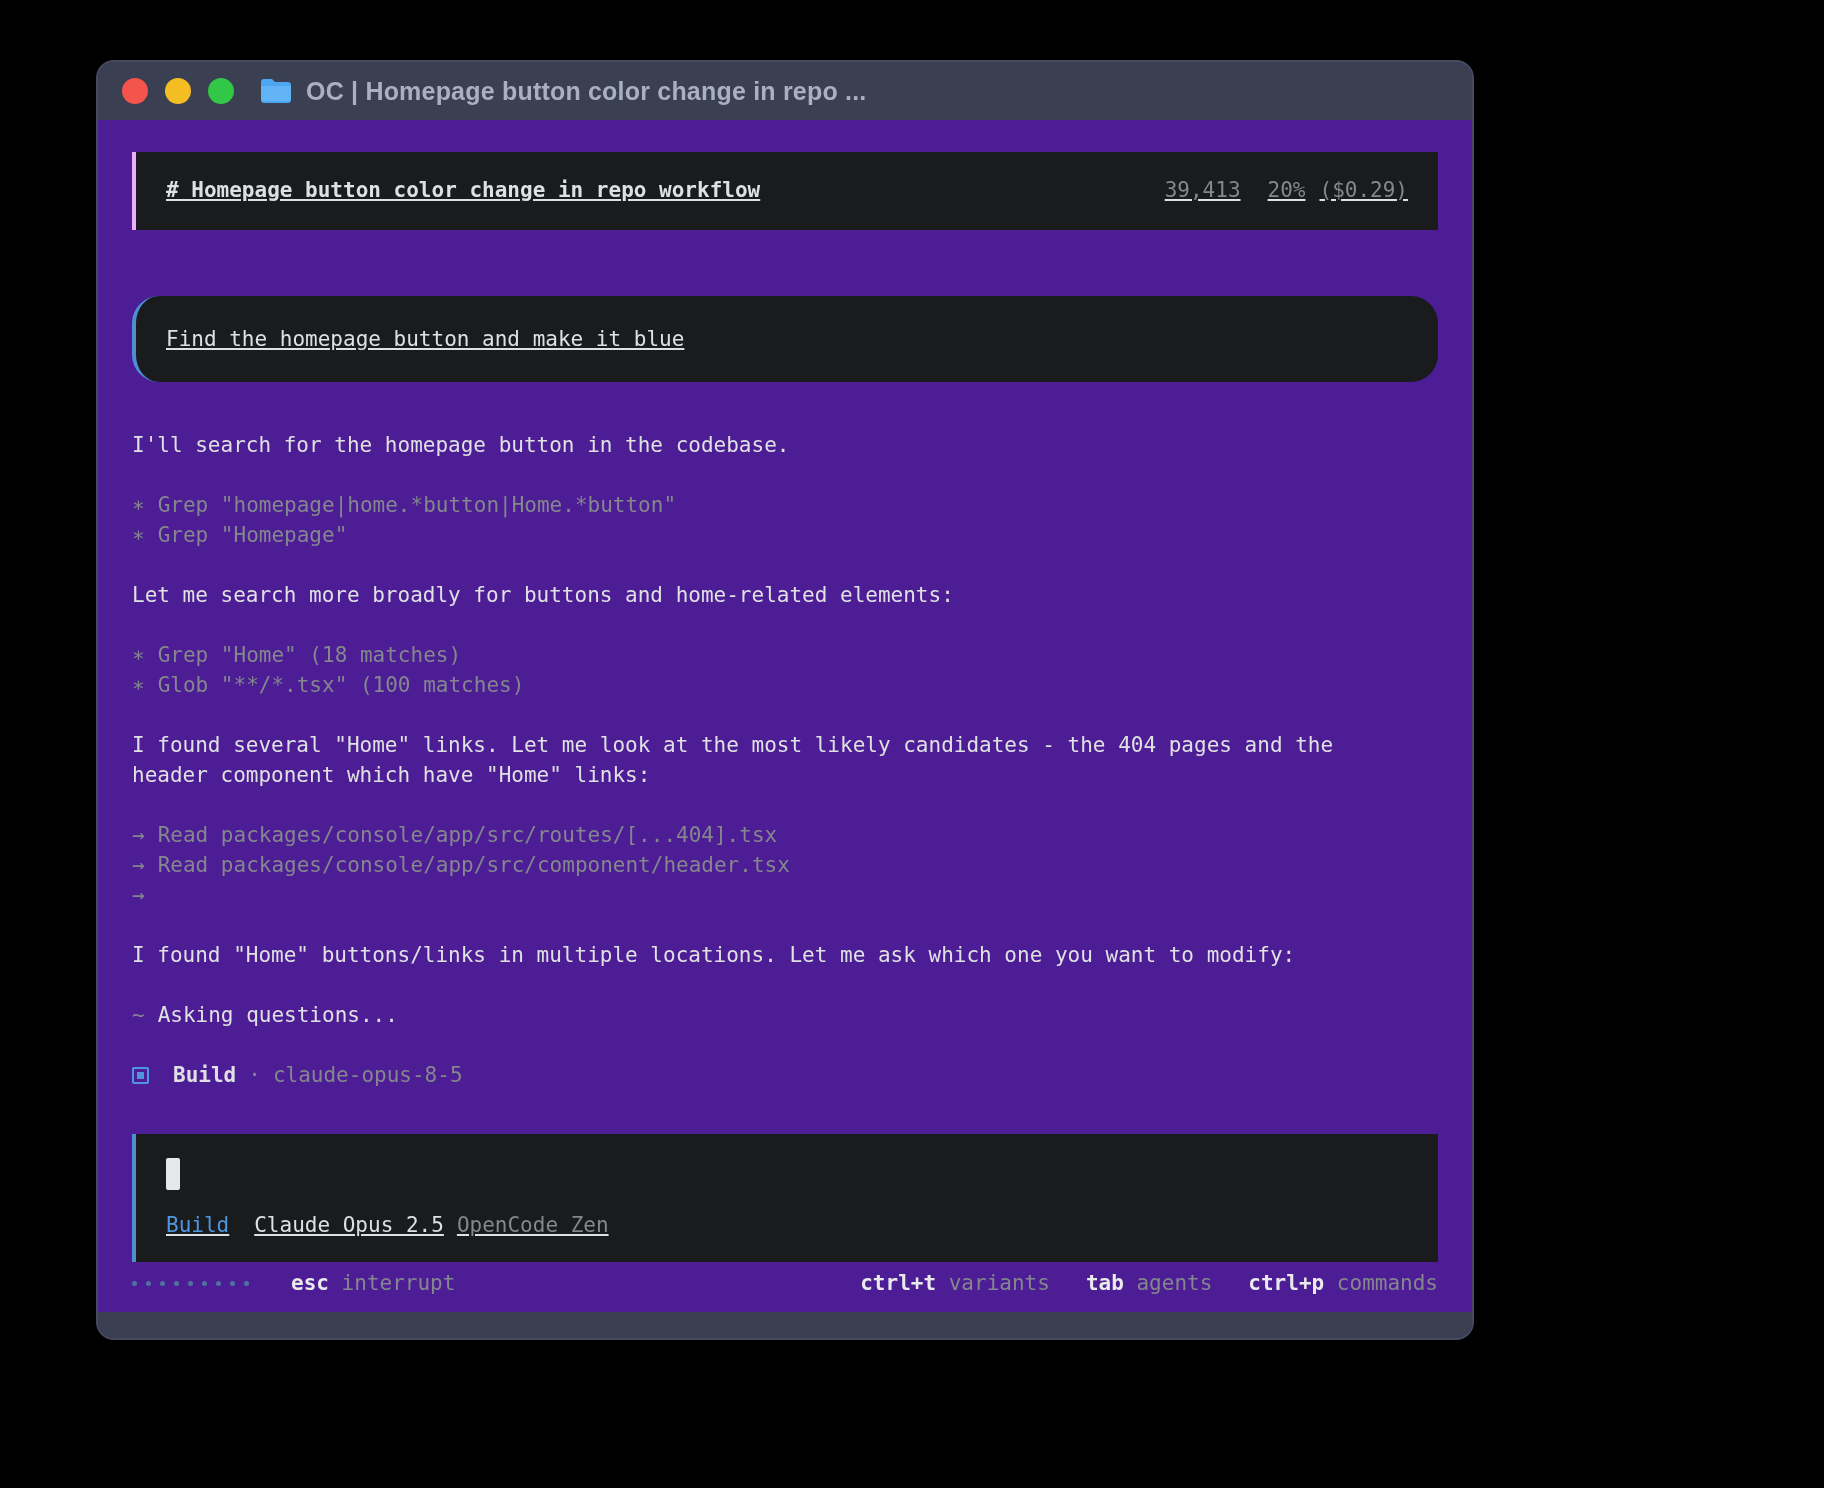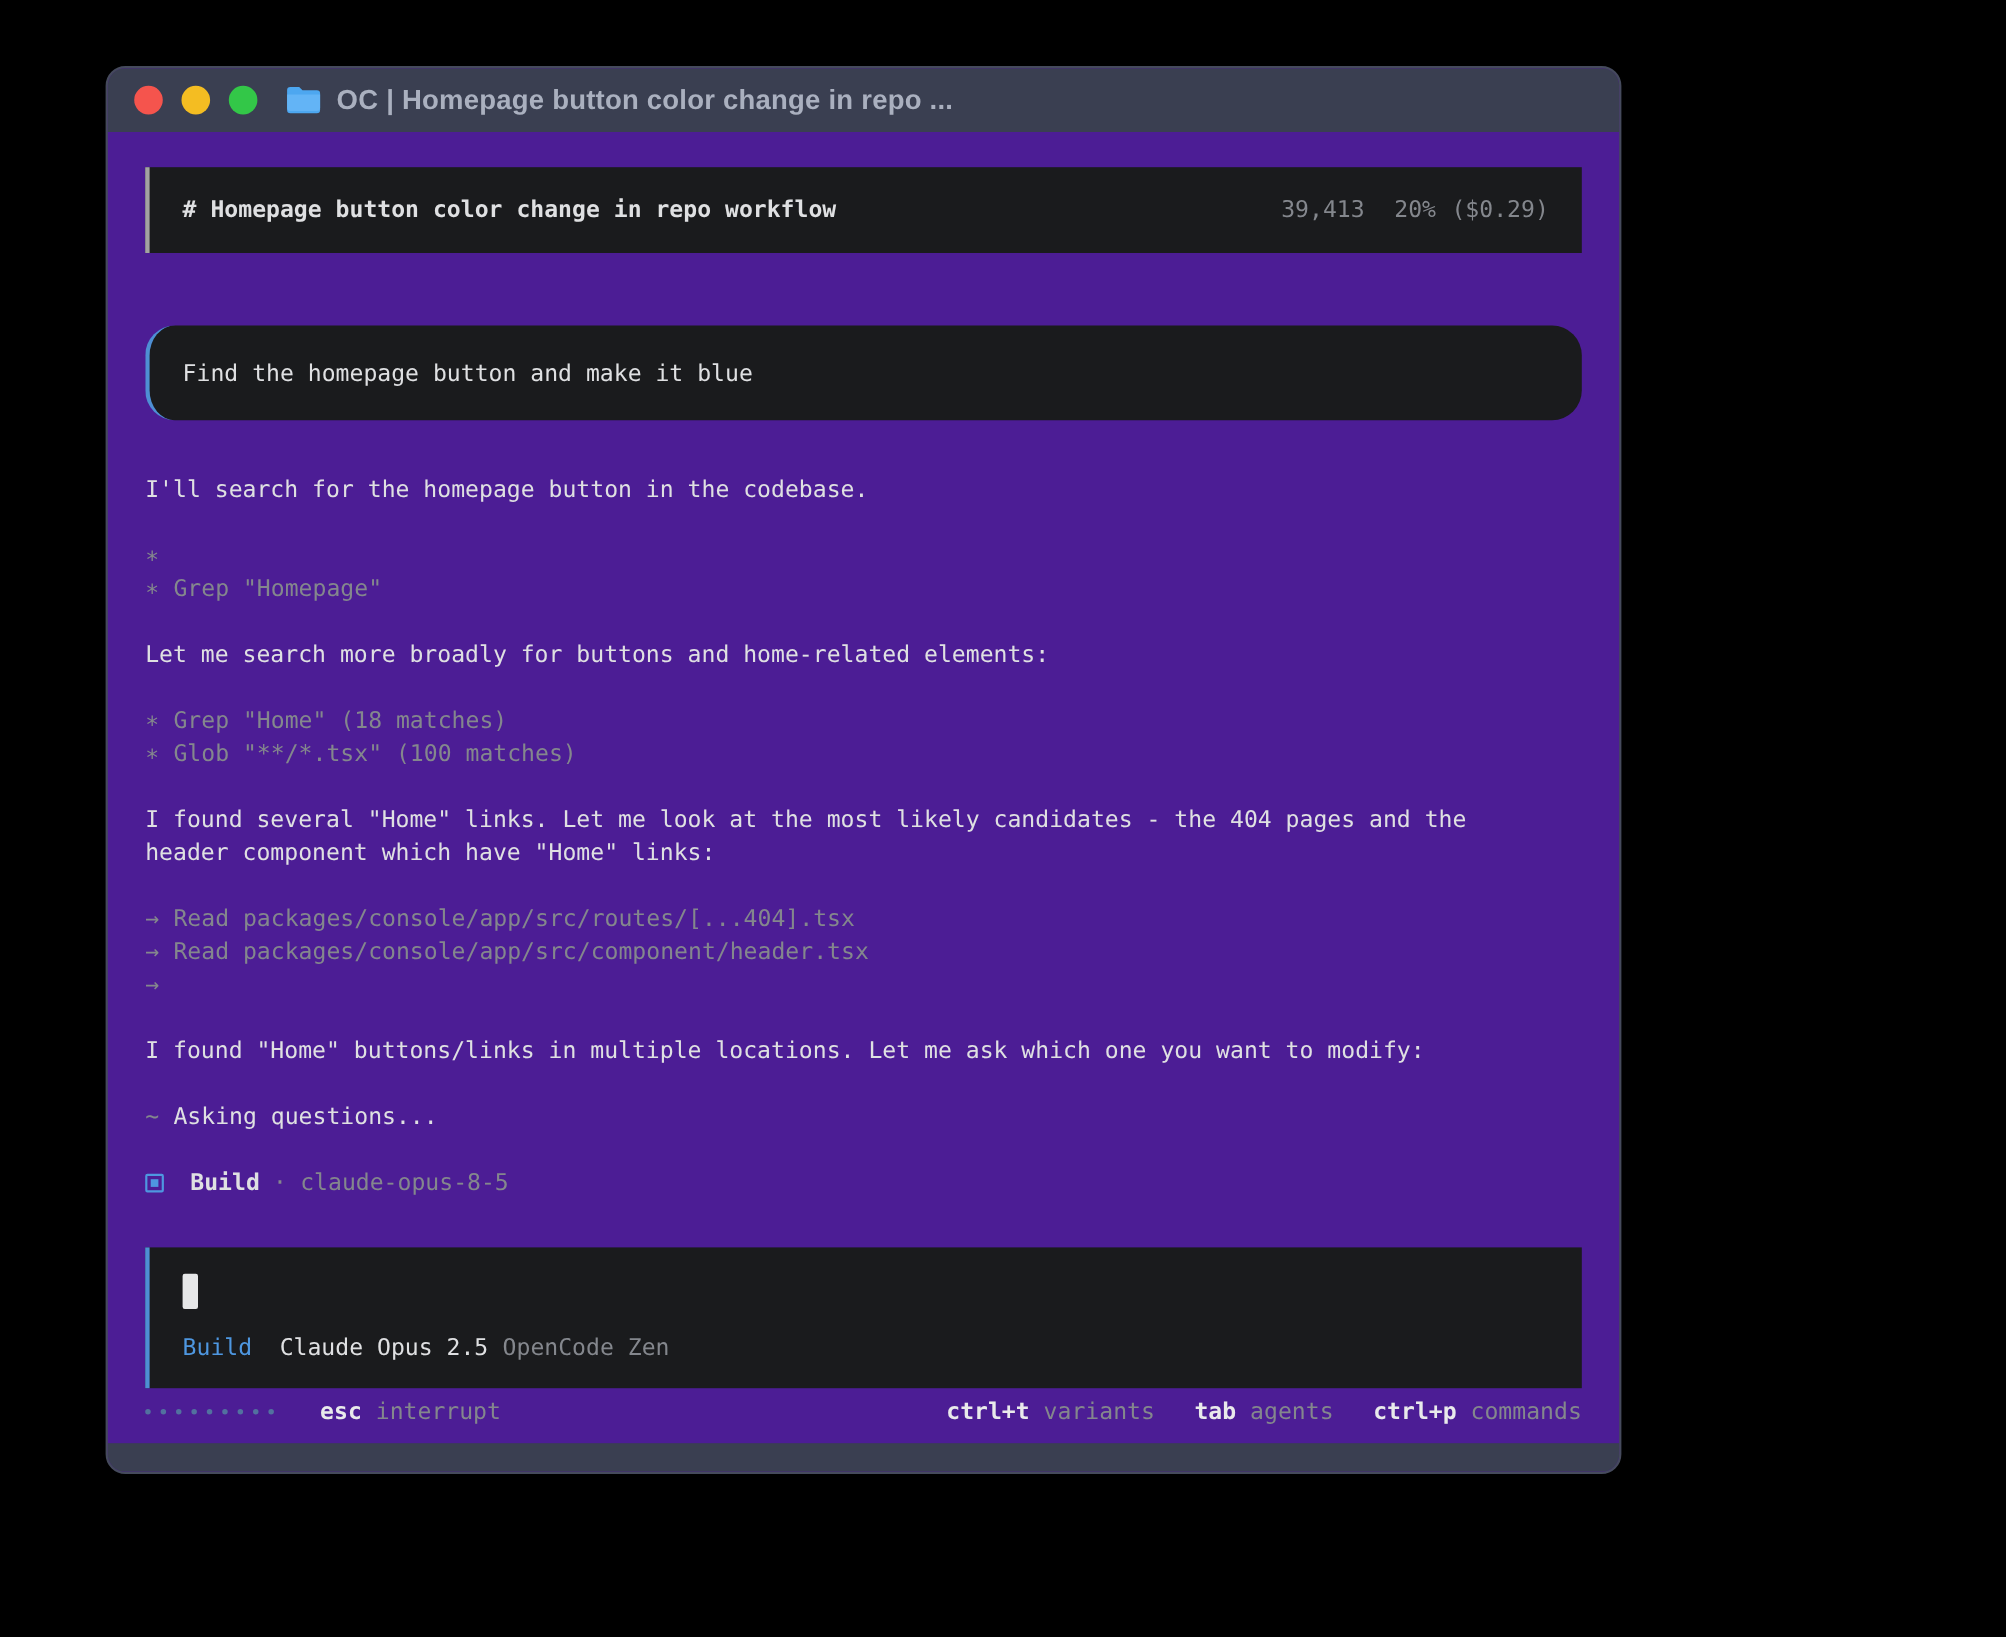--- a/index.html
+++ b/index.html
@@ -29,21 +29,21 @@
   
   .content {
     flex:1 1 auto; display:flex; flex-direction:column;
     padding:32px 34px 0 34px; font-size:21px; line-height:30px; color:#dfe0e2;
     overflow:hidden;
   }
   .dim  { color:#84878d; }
   .blue { color:#4e97e0; }
   .bold { font-weight:bold; }
 
-  .block { background:#1a1b1d; border-left:4px solid #a3a3a3; }
+  .block { background:#1a1b1d; border-left:4px solid #f0abfc;text-decoration:underline; }
   .block.blue-edge { border-left-color:#4e8fd4; }
 
   .header-block { padding:23px 30px 25px 30px; margin-bottom:66px;
     display:flex; justify-content:space-between; align-items:center; }
   .header-title { font-weight:bold; white-space:nowrap; }
   .header-stats { white-space:nowrap; display:flex; gap:1px; }
   .header-stats .gap2 { display:inline-block; width:25px; }
   .header-stats .gap1 { display:inline-block; width:12px; }
 
   .user-block { padding:28px 30px; margin-bottom:48px;border-radius:27px; }
@@ -116,20 +116,21 @@
 
     <div class="block blue-edge user-block">
       <span>Find the homepage button and make it blue</span>
     </div>
 
     <p class="para">I'll search for the homepage button in the codebase.</p>
 
     <div class="toolgroup">
       <div class="line dim">
         <span class="prefix">∗</span>
+        <span>Grep "homepage|home.*button|Home.*button"</span>
       </div>
       <div class="line dim">
         <span class="prefix">∗</span>
         <span>Grep "Homepage"</span>
       </div>
     </div>
 
     <p class="para">Let me search more broadly for buttons and home-related elements:</p>
 
     <div class="toolgroup">

